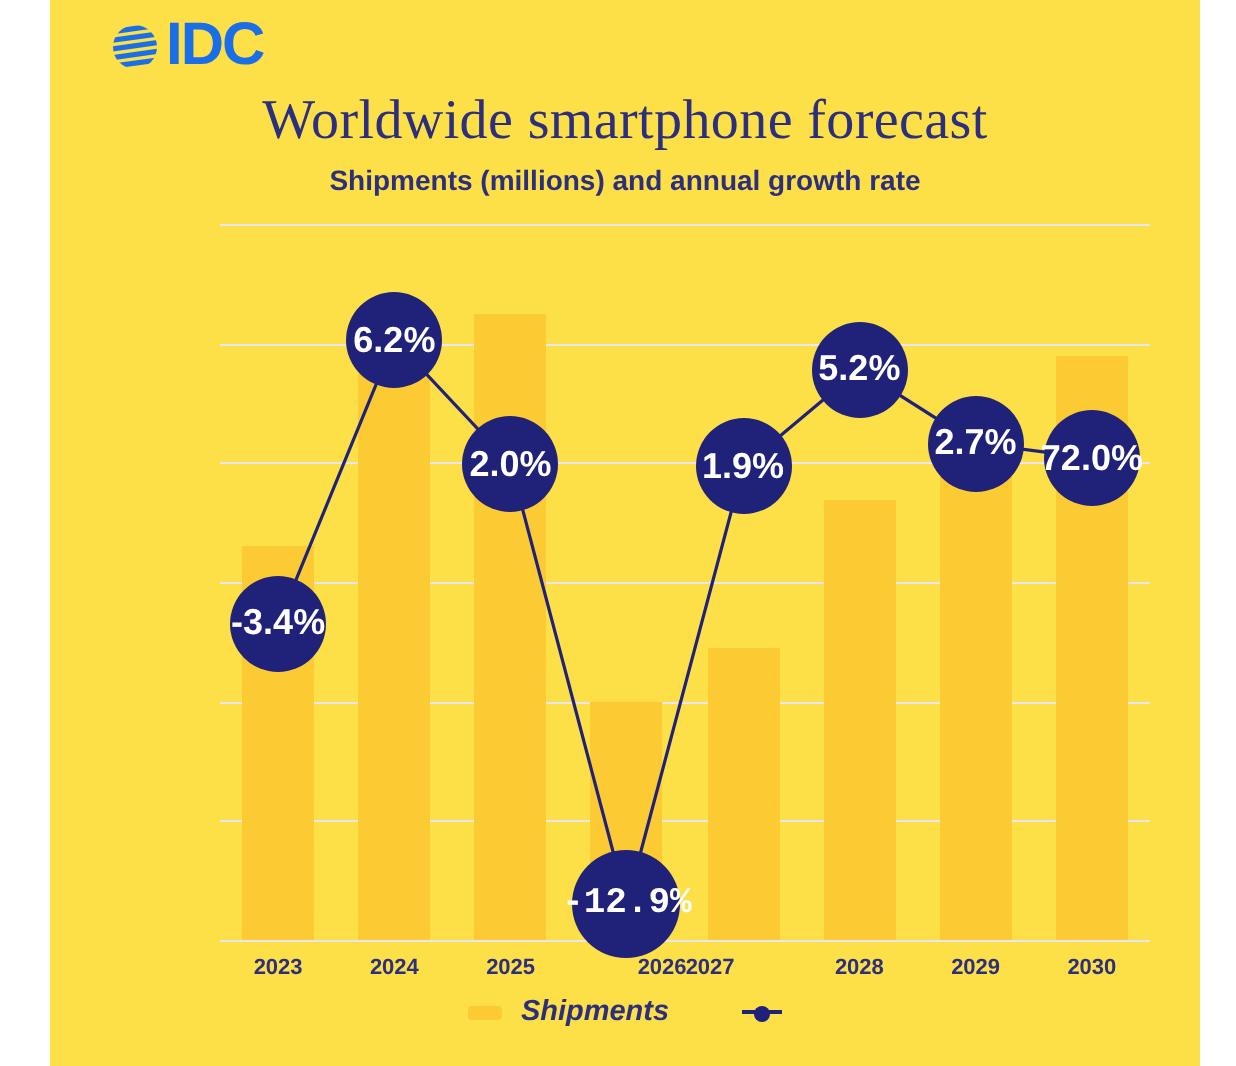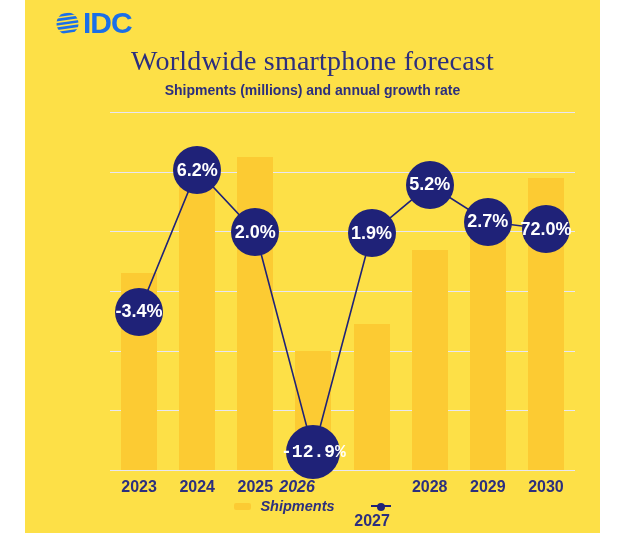--- a/index.html
+++ b/index.html
@@ -27,21 +27,21 @@
   #subtitle{
     position:absolute;left:0;top:82px;width:575px;text-align:center;
     font-size:14px;font-weight:bold;color:#2c2f7e;
   }
   
   #plot{position:absolute;left:85px;top:112px;width:465px;height:358px;}
   .gridline{position:absolute;left:0;width:465px;height:1px;background:#e8e6f2;}
   .bar{position:absolute;bottom:0;background:#fccb33;}
   .xtick{
     position:absolute;top:366px;text-align:center;
-    font-size:16px;font-weight:bold;color:#2c2f7e;
+    font-size:11px;font-weight:bold;color:#2c2f7e;
   }
   #lineSvg{position:absolute;left:0;top:0;width:465px;height:358px;overflow:visible;}
   .marker{
     position:absolute;border-radius:50%;background:#1f2278;
     display:flex;align-items:center;justify-content:center;
     color:#ffffff;font-size:18px;font-weight:bold;white-space:nowrap;
   }
   
   #legend{
     position:absolute;left:0;top:498px;width:575px;
@@ -113,22 +113,22 @@
         <div class="marker" style="left: 176.438px; top: 313px; height: 54px; width: 54px; background: rgb(31, 34, 120); font-family: Liberation Mono, monospace;">-12.9%</div>
         <div class="marker" style="left: 237.562px; top: 97.4869px; height: 48px; width: 48px; background: rgb(31, 34, 120);">1.9%</div>
         <div class="marker" style="left: 295.688px; top: 48.7644px; height: 48px; width: 48px; background: rgb(31, 34, 120);">5.2%</div>
         <div class="marker" style="left: 353.812px; top: 85.6754px; height: 48px; width: 48px; background: rgb(31, 34, 120);">2.7%</div>
         <div class="marker" style="left: 411.938px; top: 93.0576px; height: 48px; width: 48px; background: rgb(31, 34, 120);">72.0%</div>
       </div>
     <div id="xticks">
         <div class="xtick" style="left: 0px; width: 58.125px;">2023</div>
         <div class="xtick" style="left: 58.125px; width: 58.125px;">2024</div>
         <div class="xtick" style="left: 116.25px; width: 58.125px;">2025</div>
-        <div class="xtick" style="left: 158px; width: 58.125px; font-style: italic;">2026</div>
-        <div class="xtick" style="left: 233px; width: 58.125px; margin-top: 34px;">2027</div>
+        <div class="xtick" style="left: 192px; width: 58.125px;">2026</div>
+        <div class="xtick" style="left: 216px; width: 58.125px;">2027</div>
         <div class="xtick" style="left: 290.625px; width: 58.125px;">2028</div>
         <div class="xtick" style="left: 348.75px; width: 58.125px;">2029</div>
         <div class="xtick" style="left: 406.875px; width: 58.125px;">2030</div>
       </div>
   </div>
 
   <div id="legend">
     <div class="legend-item">
       <span class="swatch-bar"></span>
       <span>Shipments</span>

